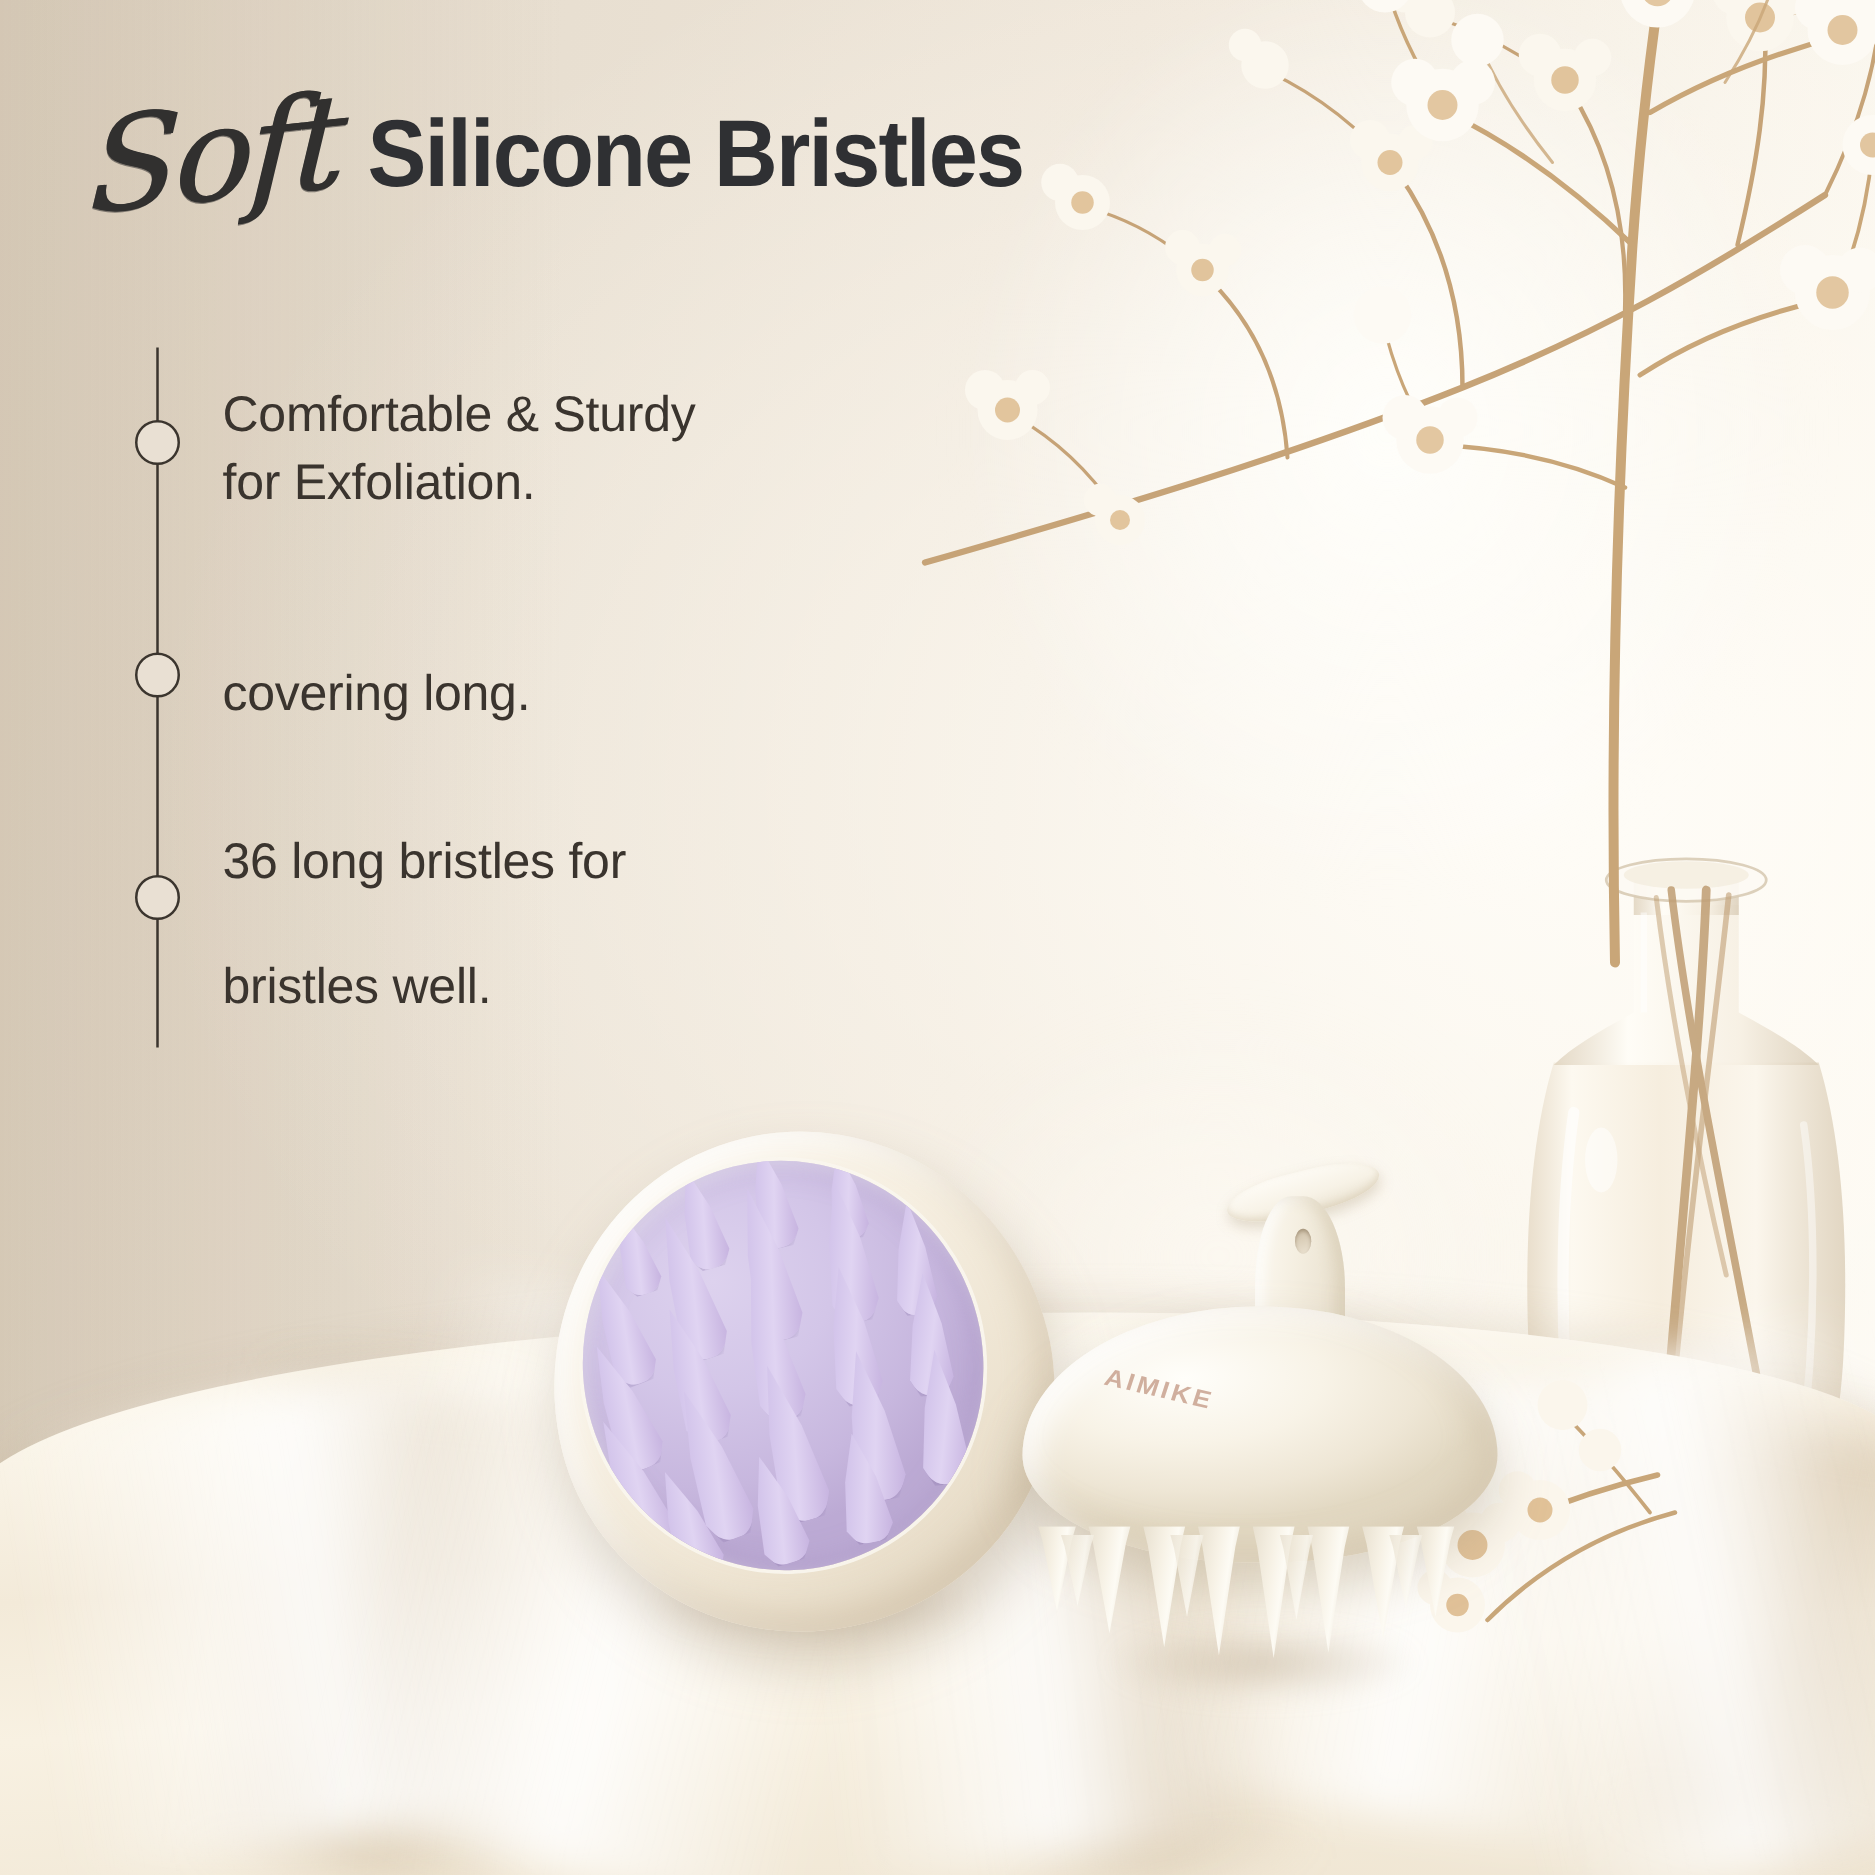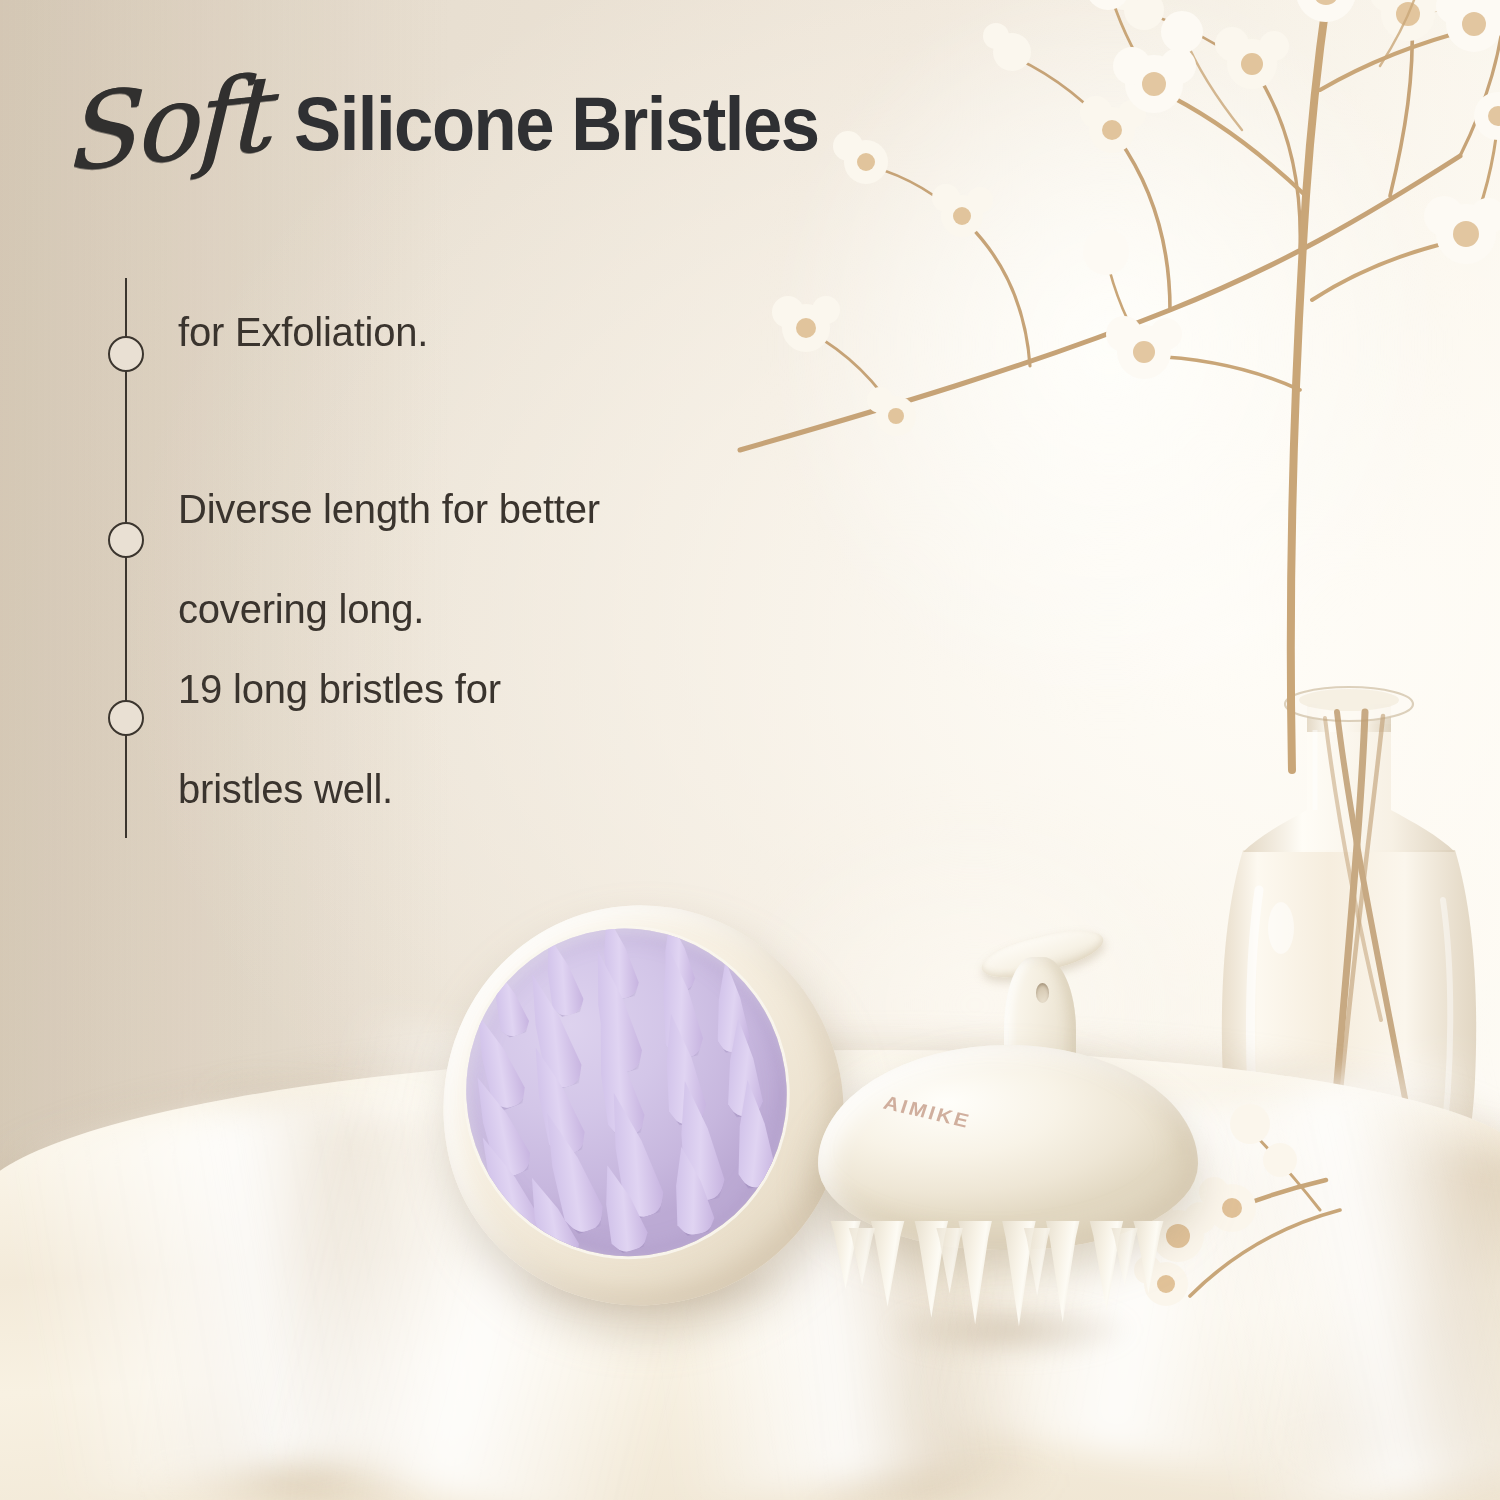--- a/index.html
+++ b/index.html
@@ -459,30 +459,30 @@
 
   <div class="timeline">
     <div class="tl-line"></div>
     <div class="tl-node tl-n1"></div>
     <div class="tl-node tl-n2"></div>
     <div class="tl-node tl-n3"></div>
 
     <div class="bullets">
 
       <div class="bullet b1">
+        <div class="b-line w-light">Comfortable &amp; Sturdy</div>
         <div class="b-line"><span class="w-light">for </span><span class="w-med">Exfoliation.</span></div>
       </div>
 
       <div class="bullet b2">
-        <div class="b-line w-light">Diverse length for better</div>
         <div class="b-line w-med">covering long.</div>
       </div>
 
       <div class="bullet b3">
-        <div class="b-line"><span class="w-light">19 long bristles </span><span class="w-med">for</span></div>
+        <div class="b-line"><span class="w-light">36 long bristles </span><span class="w-med">for</span></div>
         <div class="b-line w-med">bristles well.</div>
       </div>
 
     </div>
   </div>
 
   <div class="contact-shadow" style="left:470px; top:1235px; width:360px; height:90px;"></div>
   <div class="contact-shadow" style="left:840px; top:1290px; width:340px; height:80px;"></div>
 
   <div class="brush-purple">

